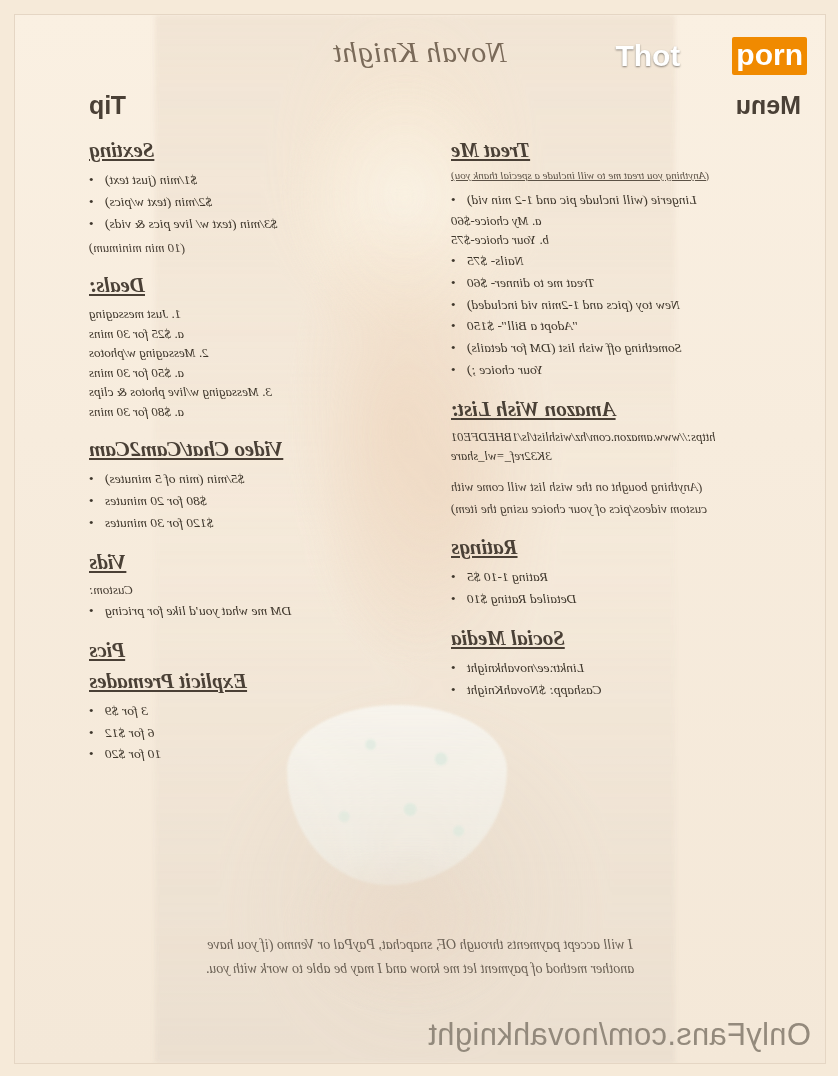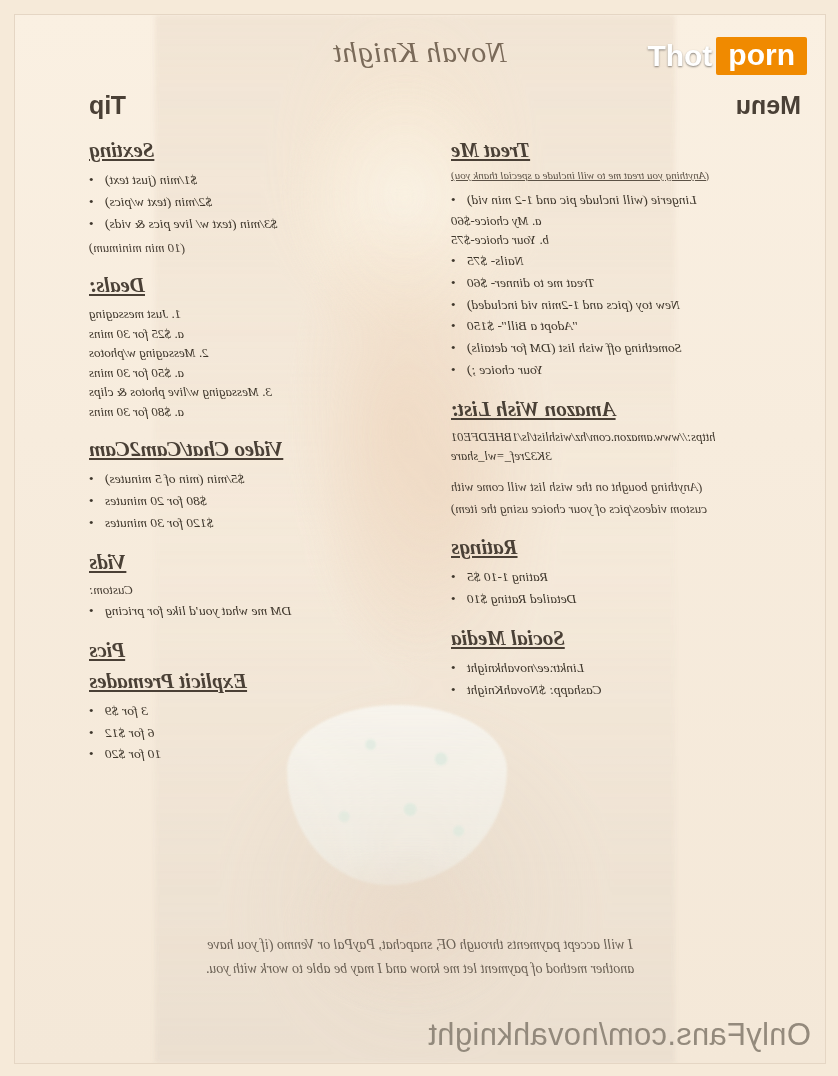--- a/index.html
+++ b/index.html
@@ -115,23 +115,24 @@
   }
   .brand {
     position: absolute;
     right: 18px; top: 22px;
     display: flex;
     align-items: center;
     font-family: "Liberation Sans", sans-serif;
     font-weight: bold;
     font-size: 30px;
     line-height: 1;
+    gap: 48px;
   }
   .brand .b1 { color: #ffffff; text-shadow: 0 1px 2px rgba(0,0,0,.45); padding-right: 4px; }
-  .brand .b2 { color: #ffffff; background: #f08a00; padding: 3px 12px 5px; border-radius: 2px; }
+  .brand .b2 { color: #ffffff; background: #f08a00; padding: 3px 4px 5px; border-radius: 2px; }
 
   .col-head {
     font-family: "Liberation Sans", sans-serif;
     font-weight: bold;
     font-size: 25px;
     color: #4a4036;
     margin: 0 0 18px 0;
   }
   .col-left .col-head { text-align: left; }
   .col-right .col-head { text-align: right; }

